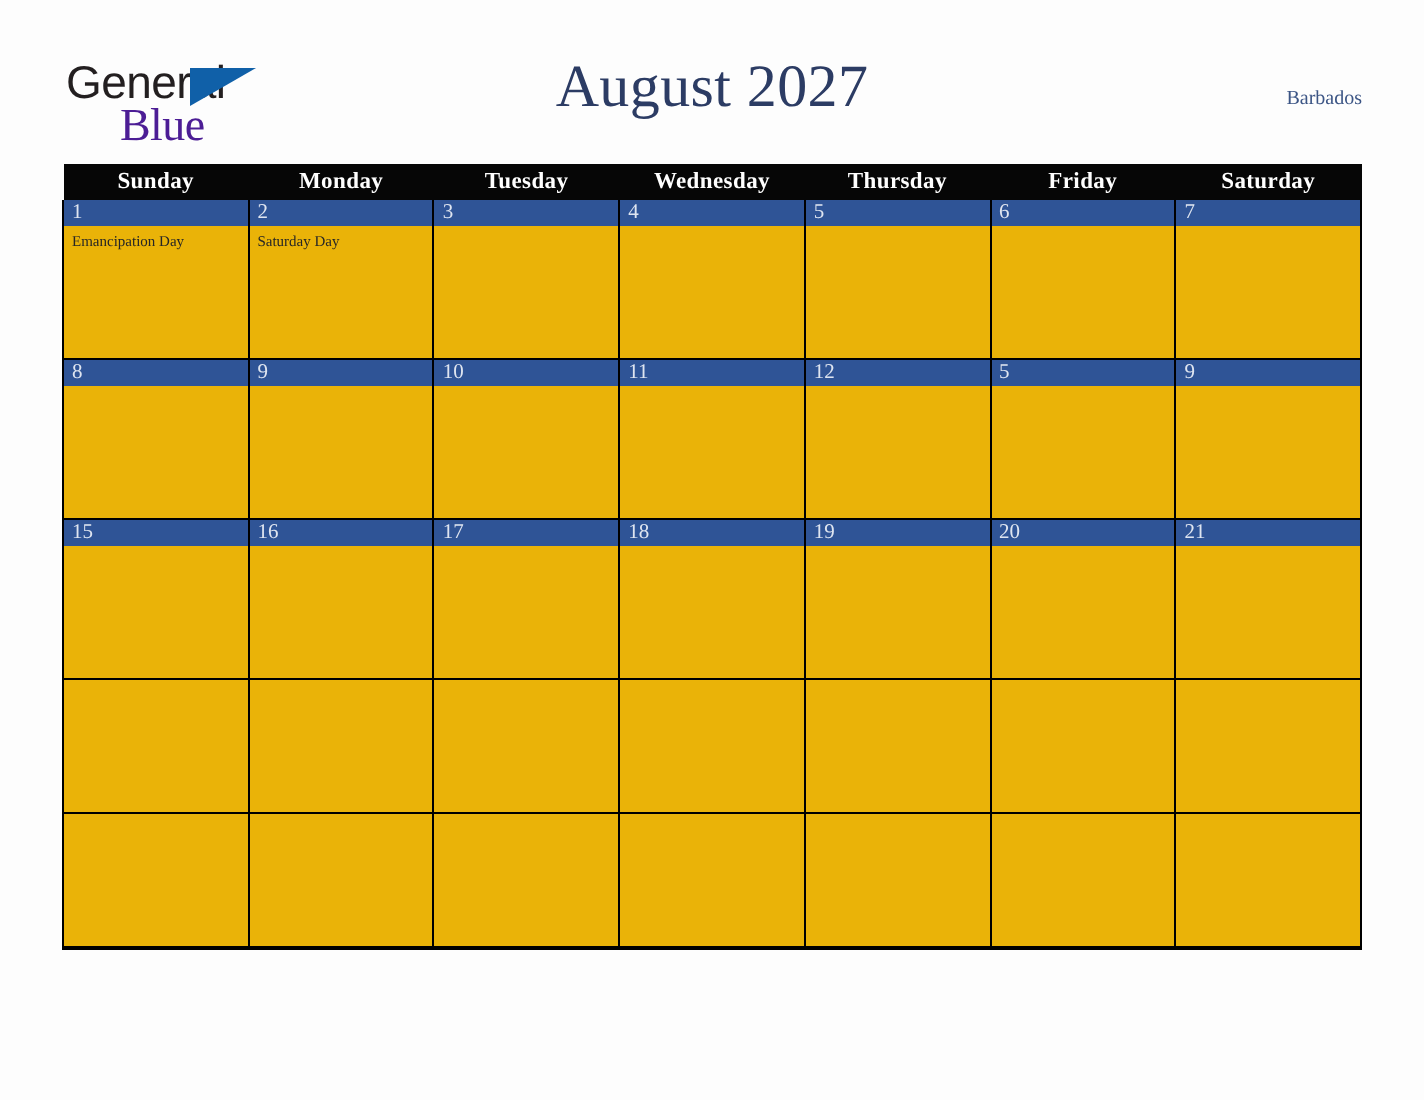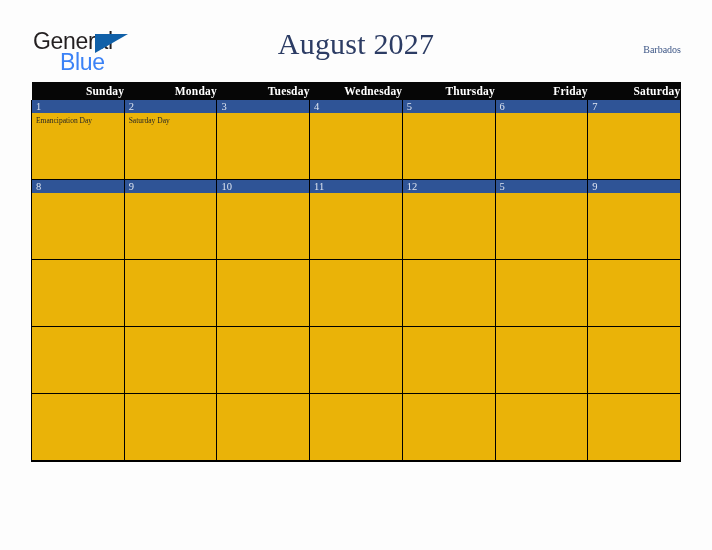--- a/index.html
+++ b/index.html
@@ -44,23 +44,23 @@
     font-family: "Liberation Sans", sans-serif;
     font-size: 23px;
     color: #231f20;
     letter-spacing: -0.3px;
     line-height: 1;
   }
   .logo-blue {
     position: absolute;
     left: 27px;
     top: 21px;
-    font-family: Liberation Sans, sans-serif;
+    font-family: Liberation Serif, serif;
     font-size: 23px;
-    color: #3b82f6;
+    color: #4c1d95;
     letter-spacing: -0.3px;
     line-height: 1;
   }
   .logo-tri {
     position: absolute;
     left: 62px;
     top: 4px;
     width: 0;
     height: 0;
     border-left: 33px solid #1060a8;
@@ -99,21 +99,21 @@
   }
 
   .calendar th {
     background: #060606;
     color: #ffffff;
     font-family: "Liberation Serif", serif;
     font-size: 11.5px;
     font-weight: bold;
     height: 18px;
     padding: 0;
-    text-align: right;
+    text-align: center;
     border: none;
     letter-spacing: 0.2px;
   }
 
   
   .datestrip td {
     background: #2f5496;
     color: #dfe5f0;
     font-family: "Liberation Serif", serif;
     font-size: 10.5px;
@@ -247,20 +247,29 @@
             <span class="event-text"></span>
           </td>
         <td>
             <span class="event-text"></span>
           </td>
         <td>
             <span class="event-text"></span>
           </td>
       </tr>
 
+      <tr class="datestrip">
+        <td>15</td>
+        <td>16</td>
+        <td>17</td>
+        <td>18</td>
+        <td>19</td>
+        <td>20</td>
+        <td>21</td>
+      </tr>
       <tr class="eventrow">
         <td>
             <span class="event-text"></span>
           </td>
         <td>
             <span class="event-text"></span>
           </td>
         <td>
             <span class="event-text"></span>
           </td>

